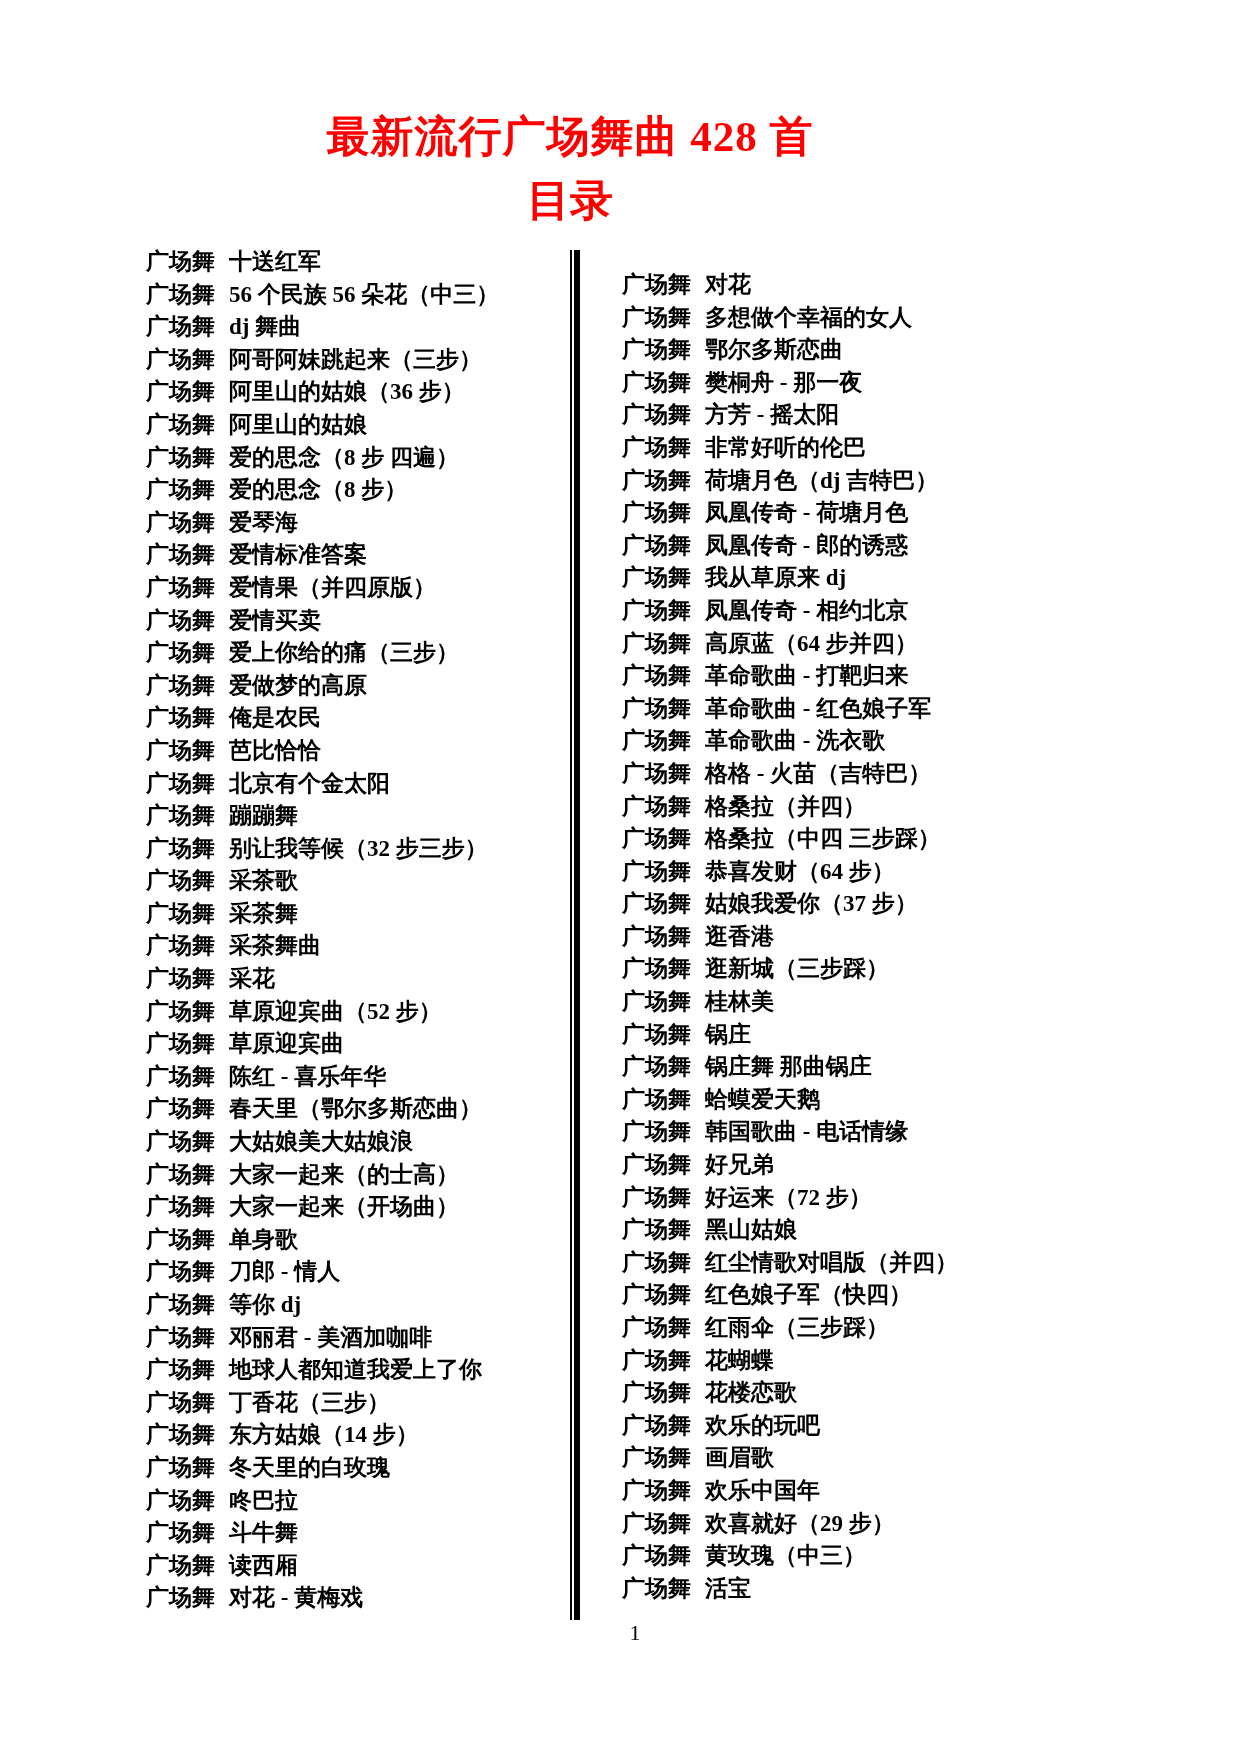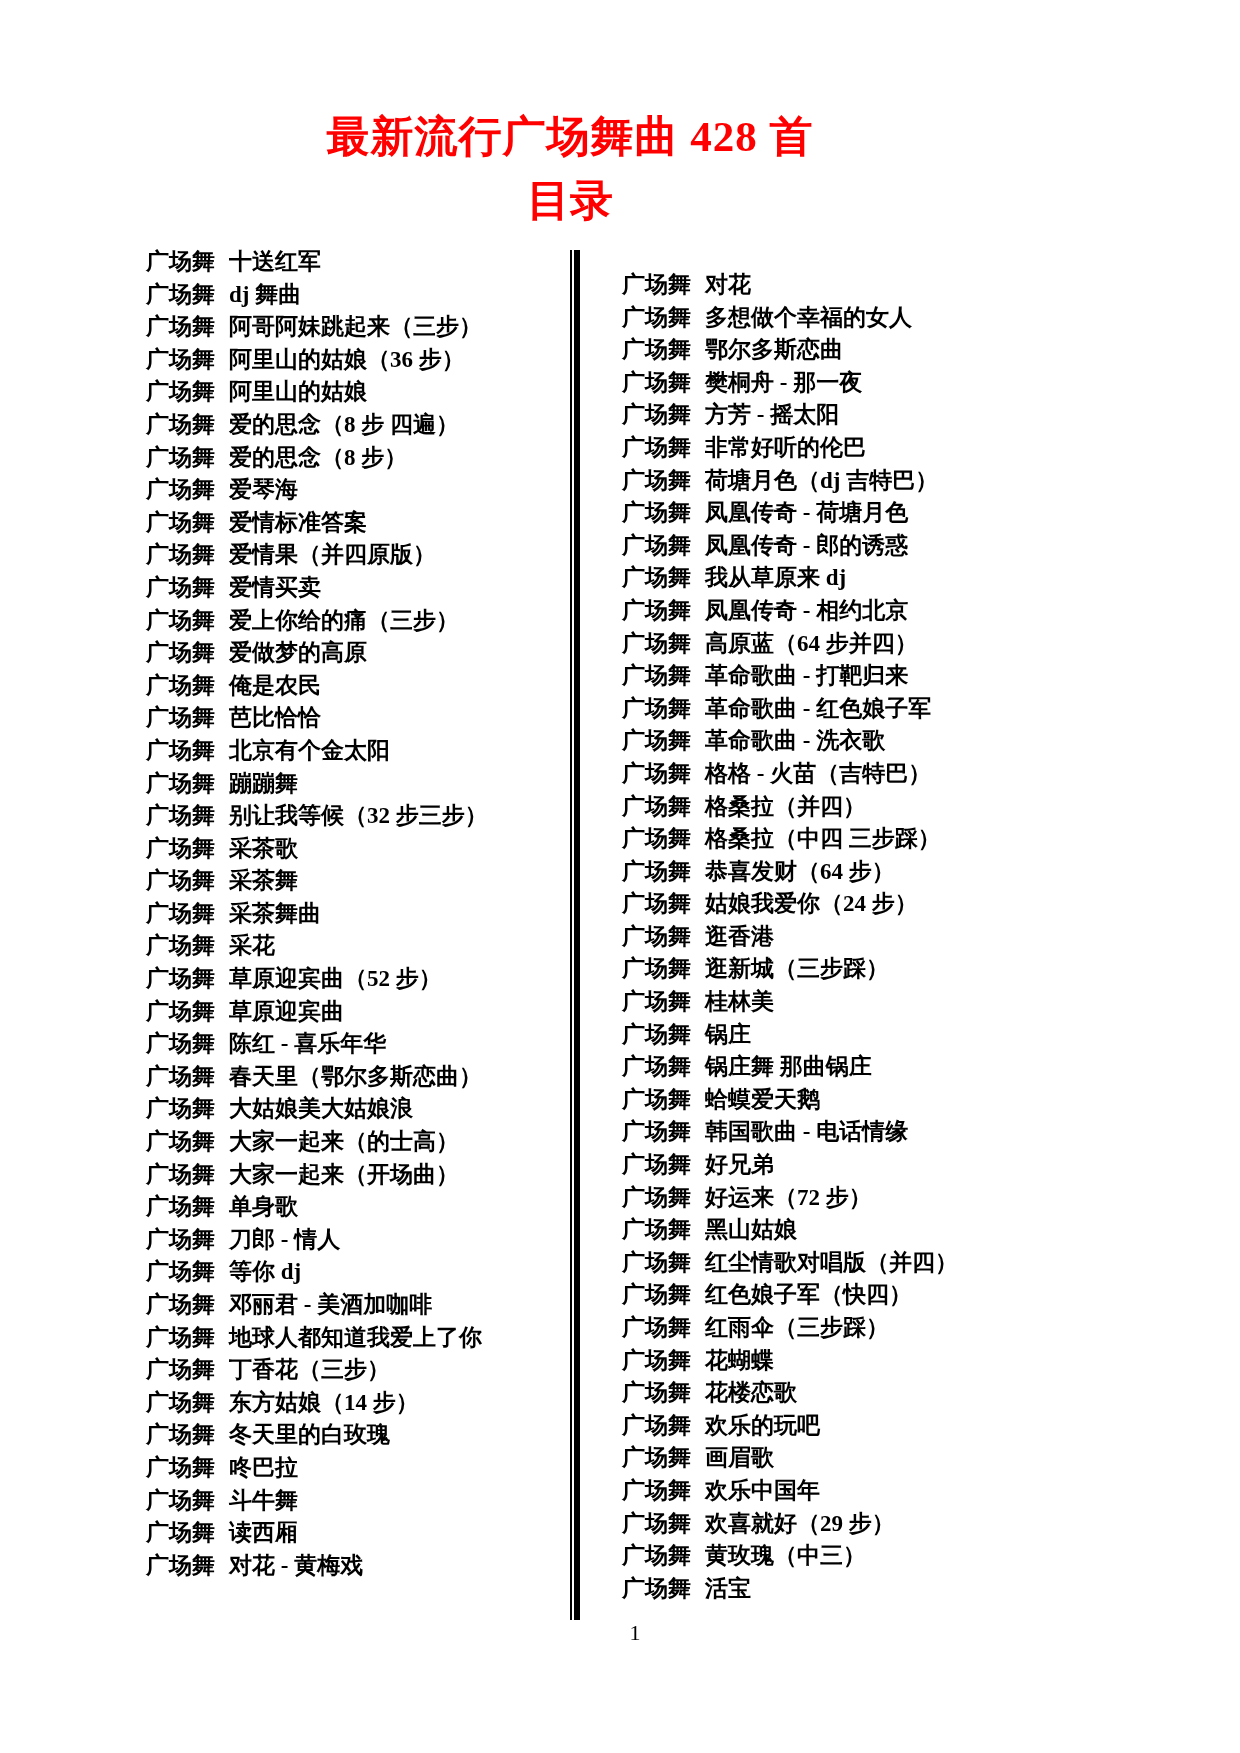--- a/index.html
+++ b/index.html
@@ -51,20 +51,21 @@
 </style>
 </head>
 <body>
 
 <div class="page">
   <h1 class="title" style="color: rgb(255, 0, 0);">最新流行广场舞曲 428 首</h1>
   <h2 class="subtitle" style="color: rgb(255, 0, 0);">目录</h2>
 
   <div class="col col-left">
       <div class="row"><span class="pfx">广场舞</span><span class="ttl">十送红军</span></div>
+      <div class="row"><span class="pfx">广场舞</span><span class="ttl">56 个民族 56 朵花（中三）</span></div>
       <div class="row"><span class="pfx">广场舞</span><span class="ttl">dj 舞曲</span></div>
       <div class="row"><span class="pfx">广场舞</span><span class="ttl">阿哥阿妹跳起来（三步）</span></div>
       <div class="row"><span class="pfx">广场舞</span><span class="ttl">阿里山的姑娘（36 步）</span></div>
       <div class="row"><span class="pfx">广场舞</span><span class="ttl">阿里山的姑娘</span></div>
       <div class="row"><span class="pfx">广场舞</span><span class="ttl">爱的思念（8 步 四遍）</span></div>
       <div class="row"><span class="pfx">广场舞</span><span class="ttl">爱的思念（8 步）</span></div>
       <div class="row"><span class="pfx">广场舞</span><span class="ttl">爱琴海</span></div>
       <div class="row"><span class="pfx">广场舞</span><span class="ttl">爱情标准答案</span></div>
       <div class="row"><span class="pfx">广场舞</span><span class="ttl">爱情果（并四原版）</span></div>
       <div class="row"><span class="pfx">广场舞</span><span class="ttl">爱情买卖</span></div>
@@ -113,21 +114,21 @@
       <div class="row"><span class="pfx">广场舞</span><span class="ttl">我从草原来 dj</span></div>
       <div class="row"><span class="pfx">广场舞</span><span class="ttl">凤凰传奇 - 相约北京</span></div>
       <div class="row"><span class="pfx">广场舞</span><span class="ttl">高原蓝（64 步并四）</span></div>
       <div class="row"><span class="pfx">广场舞</span><span class="ttl">革命歌曲 - 打靶归来</span></div>
       <div class="row"><span class="pfx">广场舞</span><span class="ttl">革命歌曲 - 红色娘子军</span></div>
       <div class="row"><span class="pfx">广场舞</span><span class="ttl">革命歌曲 - 洗衣歌</span></div>
       <div class="row"><span class="pfx">广场舞</span><span class="ttl">格格 - 火苗（吉特巴）</span></div>
       <div class="row"><span class="pfx">广场舞</span><span class="ttl">格桑拉（并四）</span></div>
       <div class="row"><span class="pfx">广场舞</span><span class="ttl">格桑拉（中四 三步踩）</span></div>
       <div class="row"><span class="pfx">广场舞</span><span class="ttl">恭喜发财（64 步）</span></div>
-      <div class="row"><span class="pfx">广场舞</span><span class="ttl">姑娘我爱你（24 步）</span></div>
+      <div class="row"><span class="pfx">广场舞</span><span class="ttl">姑娘我爱你（37 步）</span></div>
       <div class="row"><span class="pfx">广场舞</span><span class="ttl">逛香港</span></div>
       <div class="row"><span class="pfx">广场舞</span><span class="ttl">逛新城（三步踩）</span></div>
       <div class="row"><span class="pfx">广场舞</span><span class="ttl">桂林美</span></div>
       <div class="row"><span class="pfx">广场舞</span><span class="ttl">锅庄</span></div>
       <div class="row"><span class="pfx">广场舞</span><span class="ttl">锅庄舞 那曲锅庄</span></div>
       <div class="row"><span class="pfx">广场舞</span><span class="ttl">蛤蟆爱天鹅</span></div>
       <div class="row"><span class="pfx">广场舞</span><span class="ttl">韩国歌曲 - 电话情缘</span></div>
       <div class="row"><span class="pfx">广场舞</span><span class="ttl">好兄弟</span></div>
       <div class="row"><span class="pfx">广场舞</span><span class="ttl">好运来（72 步）</span></div>
       <div class="row"><span class="pfx">广场舞</span><span class="ttl">黑山姑娘</span></div>

